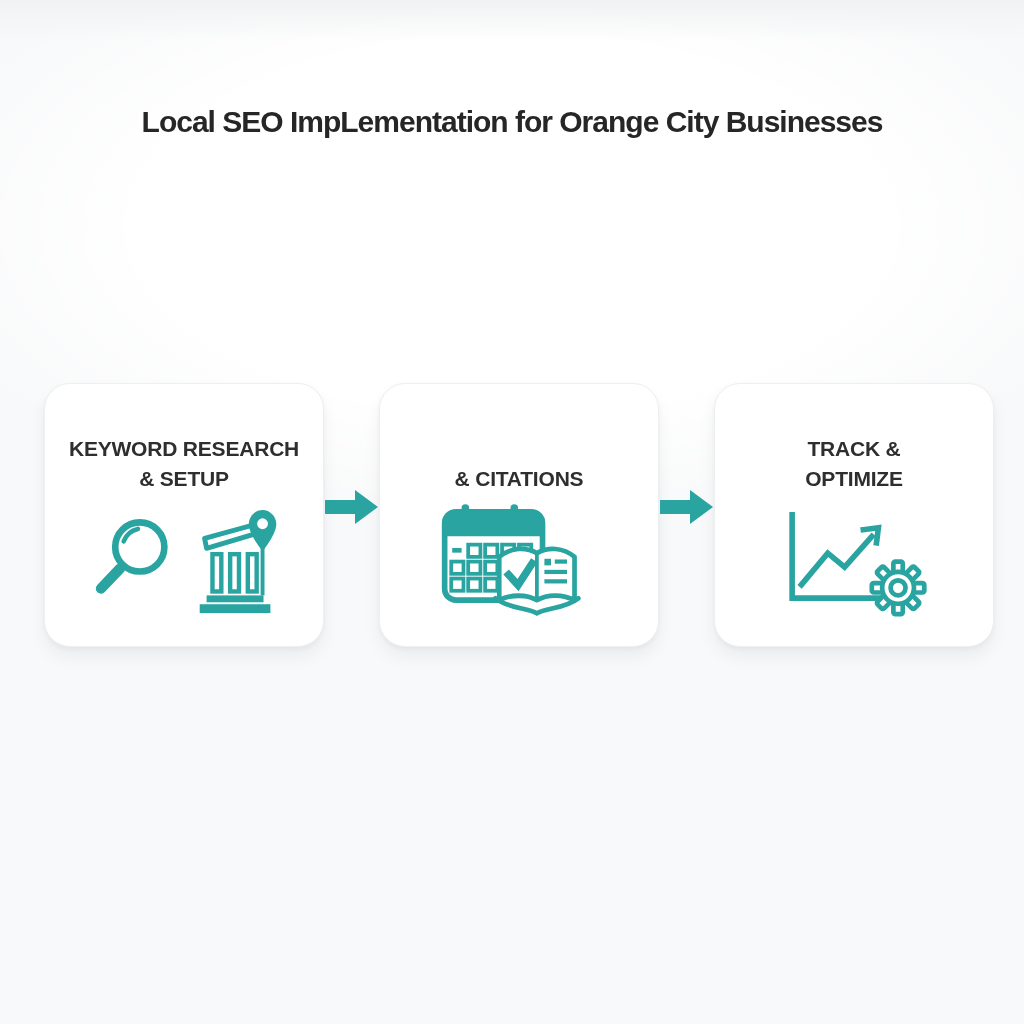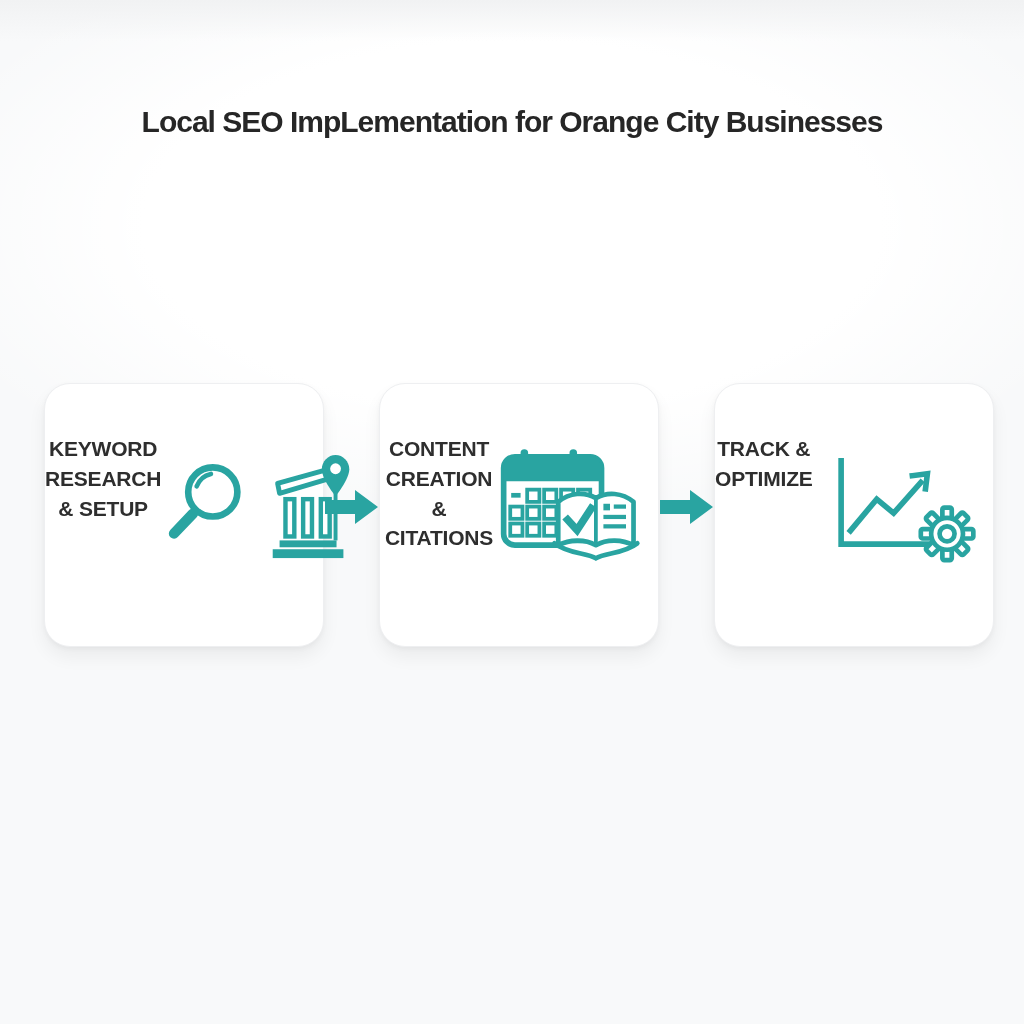--- a/index.html
+++ b/index.html
@@ -47,21 +47,22 @@
     align-items: stretch;
   }
   .card {
     width: 280px;
     height: 264px;
     background: var(--card-bg);
     border: 1px solid #eeeff1;
     border-radius: 26px;
     box-shadow: 0 10px 18px rgba(0,0,0,0.055), 0 2px 5px rgba(0,0,0,0.04);
     display: flex;
-    flex-direction: row;
+    flex-direction: column;
+    align-items: center;
     flex: 0 0 auto;
   }
   .card-title {
     margin-top: 50px;
     text-align: center;
     font-size: 21px;
     font-weight: 700;
     line-height: 1.42;
     letter-spacing: -0.2px;
     color: var(--card-text);
@@ -115,21 +116,21 @@
       </div>
     </section>
 
     <div class="connector">
       <svg class="icon" width="54" height="36" viewBox="0 0 54 36">
         <polygon points="0,11 30,11 30,1 53,18 30,35 30,25 0,25" fill="currentColor"></polygon>
       </svg>
     </div>
 
     <section class="card">
-      <h2 class="card-title"><span>CONTENT CREATION</span><br><span>&amp; CITATIONS</span></h2>
+      <h2 class="card-title"><br><span>&amp; CITATIONS</span></h2>
       <div class="icons-area">
         <svg class="icon" width="160" height="118" viewBox="0 0 170 125">
           <g>
             <rect x="24" y="0" width="8" height="16" rx="4" fill="currentColor"></rect>
             <rect x="76" y="0" width="8" height="16" rx="4" fill="currentColor"></rect>
             <rect x="6" y="8" width="104" height="94" rx="12" fill="#fff" stroke="currentColor" stroke-width="6"></rect>
             <path d="M6 20 A12 12 0 0 1 18 8 L98 8 A12 12 0 0 1 110 20 L110 34 L6 34 Z" fill="currentColor"></path>
             <line x1="14" y1="49" x2="24" y2="49" stroke="currentColor" stroke-width="5"></line>
             <rect x="31" y="43" width="13" height="13" fill="#fff" stroke="currentColor" stroke-width="4"></rect>
             <rect x="49" y="43" width="13" height="13" fill="#fff" stroke="currentColor" stroke-width="4"></rect>

